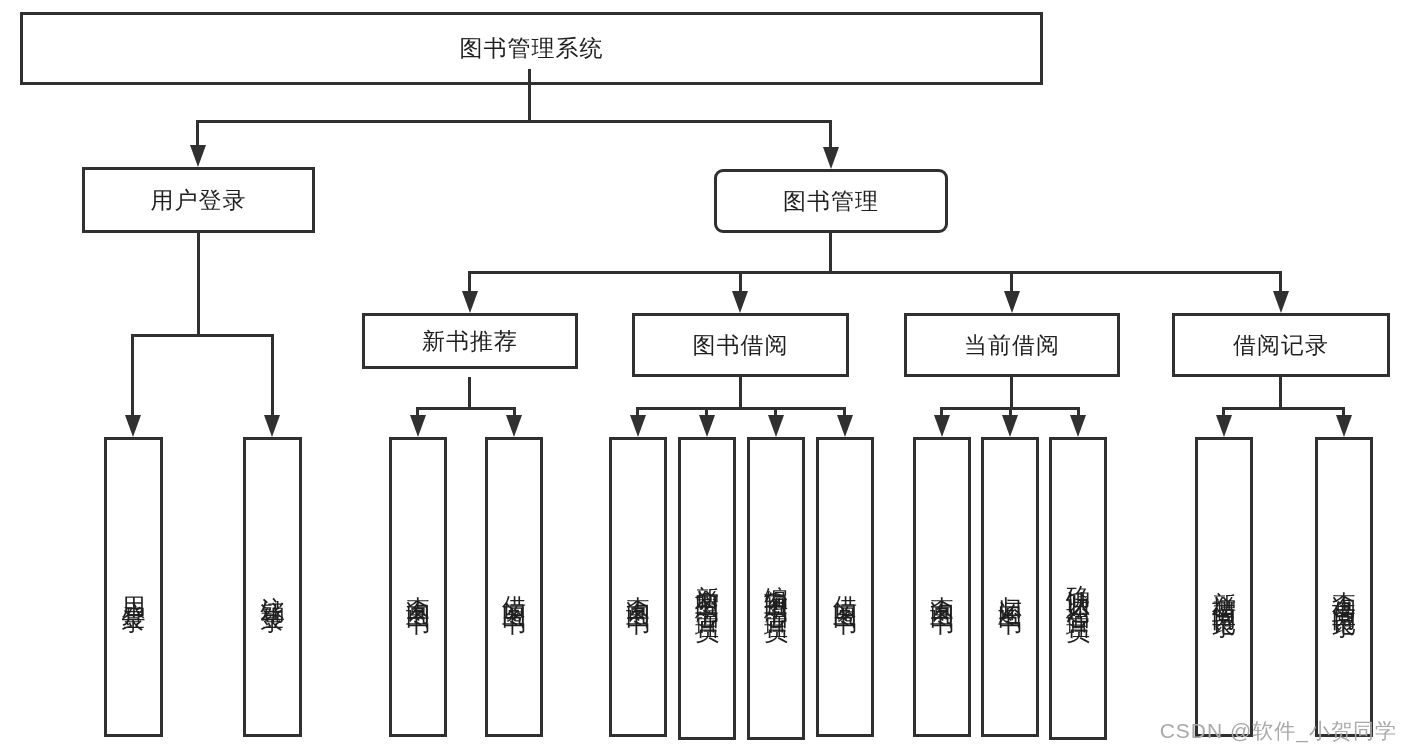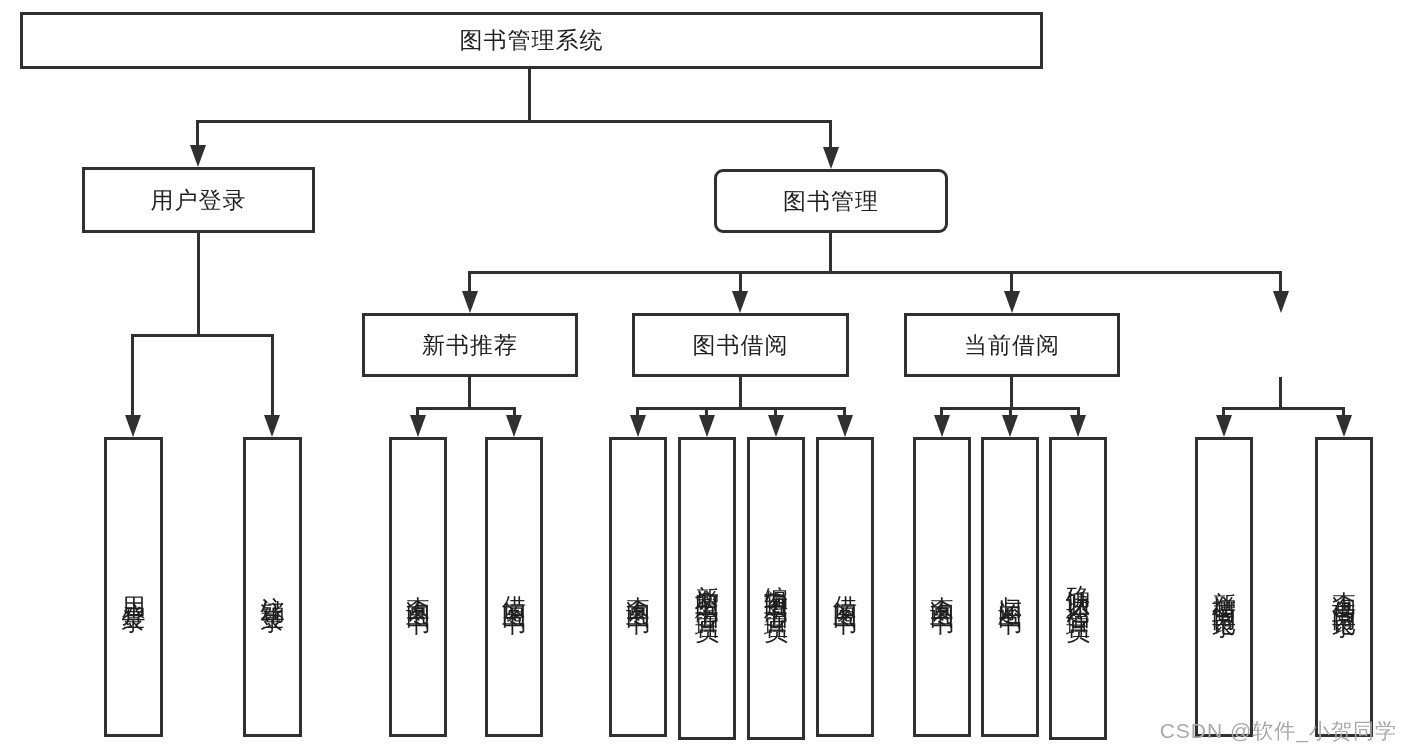--- a/index.html
+++ b/index.html
@@ -27,21 +27,21 @@
   .watermark{
     position:absolute;right:8px;bottom:2px;
     font-size:21px;letter-spacing:1px;color:#a9a9a9;white-space:nowrap;
   }
 </style>
 </head>
 <body>
 
 <div id="stage">
 
-  <div class="box hbox" style="left:20px;top:12px;width:1023px;height:57px;text-align:right;">
+  <div class="box hbox" style="left:20px;top:12px;width:1023px;height:73px;text-align:right;">
     <span>图书管理系统</span>
   </div>
 
   <div class="line" style="left:528px;top:69px;width:3px;height:54px;"></div>
   <div class="line" style="left:196px;top:120px;width:636px;height:3px;"></div>
   <div class="line" style="left:196px;top:120px;width:3px;height:28px;"></div>
   <div class="ah" style="left:190px;top:145px;"></div>
   <div class="line" style="left:829px;top:120px;width:3px;height:28px;"></div>
   <div class="ah" style="left:823px;top:147px;"></div>
 
@@ -63,28 +63,31 @@
   <div class="line" style="left:468px;top:271px;width:814px;height:3px;"></div>
   <div class="line" style="left:468px;top:271px;width:3px;height:22px;"></div>
   <div class="ah" style="left:462px;top:291px;"></div>
   <div class="line" style="left:739px;top:271px;width:3px;height:22px;"></div>
   <div class="ah" style="left:732px;top:291px;"></div>
   <div class="line" style="left:1010px;top:271px;width:3px;height:22px;"></div>
   <div class="ah" style="left:1004px;top:291px;"></div>
   <div class="line" style="left:1279px;top:271px;width:3px;height:22px;"></div>
   <div class="ah" style="left:1273px;top:291px;"></div>
 
-  <div class="box hbox" style="left:362px;top:313px;width:216px;height:64px;">
+  <div class="box hbox" style="left:362px;top:313px;width:216px;height:56px;">
     <span>新书推荐</span>
   </div>
   <div class="box hbox" style="left:904px;top:313px;width:216px;height:64px;">
     <span>当前借阅</span>
   </div>
   <div class="box hbox" style="left:632px;top:313px;width:217px;height:64px;">
     <span>图书借阅</span>
+  </div>
+  <div class="box hbox" style="left:1172px;top:313px;width:218px;height:64px;">
+    <span>借阅记录</span>
   </div>
 
   <div class="line" style="left:468px;top:377px;width:3px;height:33px;"></div>
   <div class="line" style="left:416px;top:407px;width:100px;height:3px;"></div>
   <div class="line" style="left:416px;top:407px;width:3px;height:11px;"></div>
   <div class="ah" style="left:410px;top:415px;"></div>
   <div class="line" style="left:513px;top:407px;width:3px;height:11px;"></div>
   <div class="ah" style="left:506px;top:415px;"></div>
 
   <div class="line" style="left:739px;top:377px;width:3px;height:33px;"></div>

